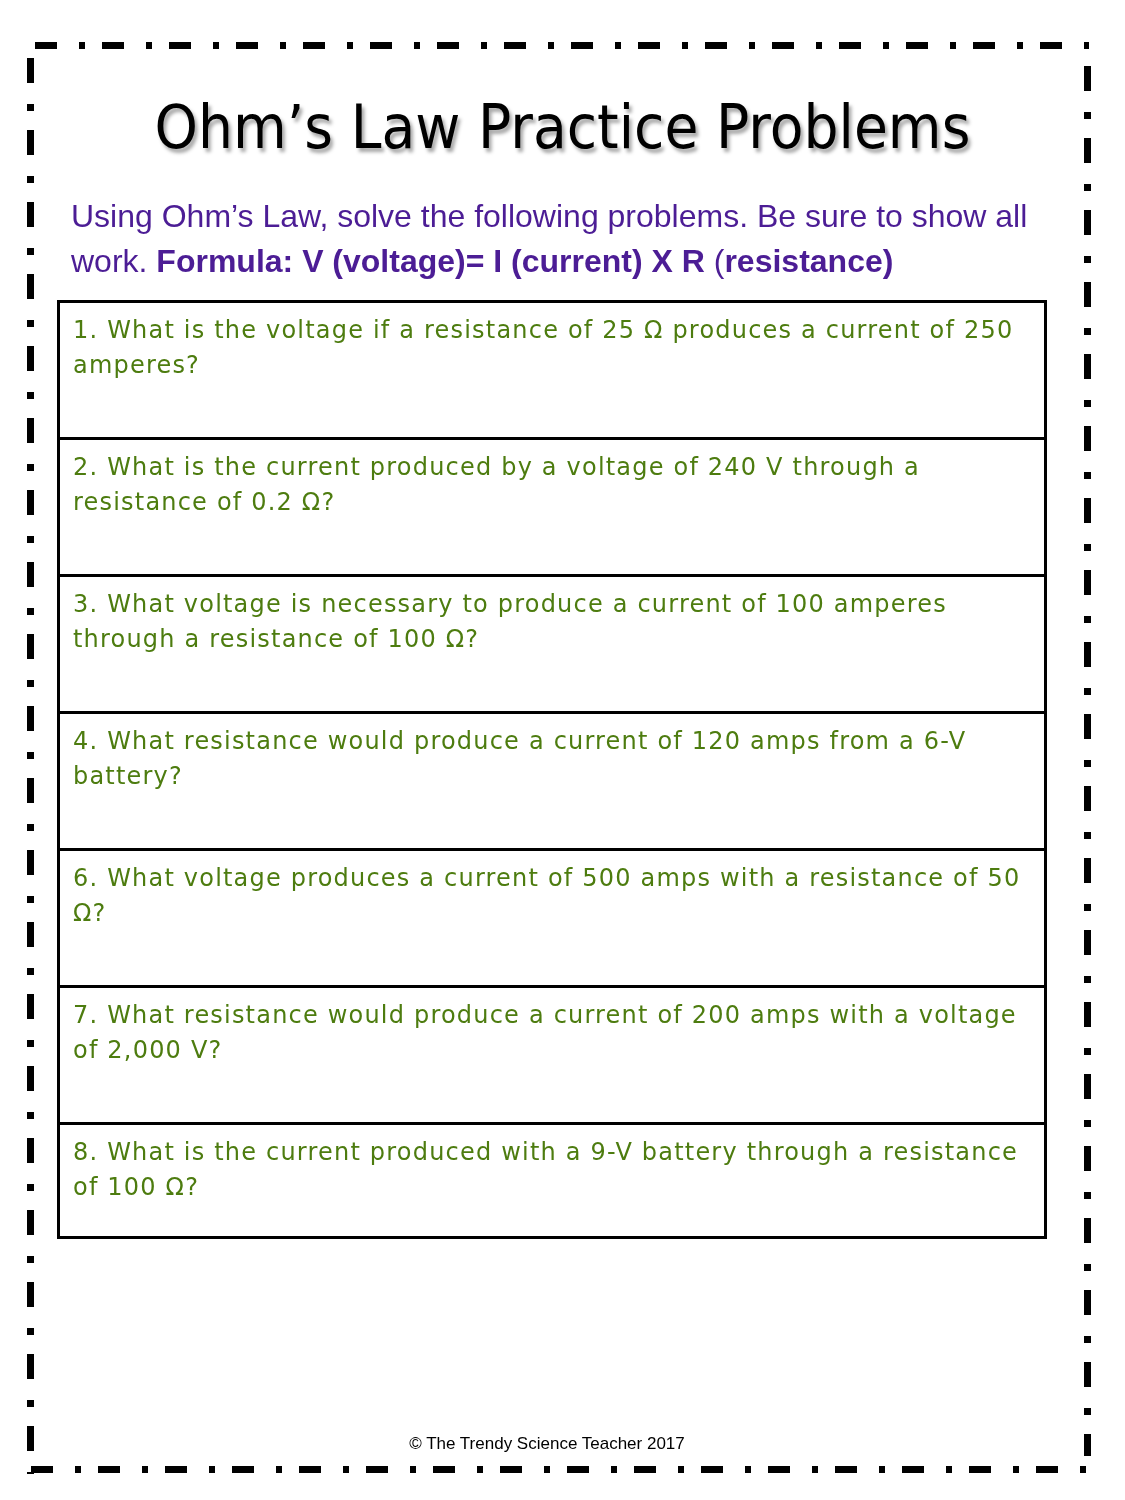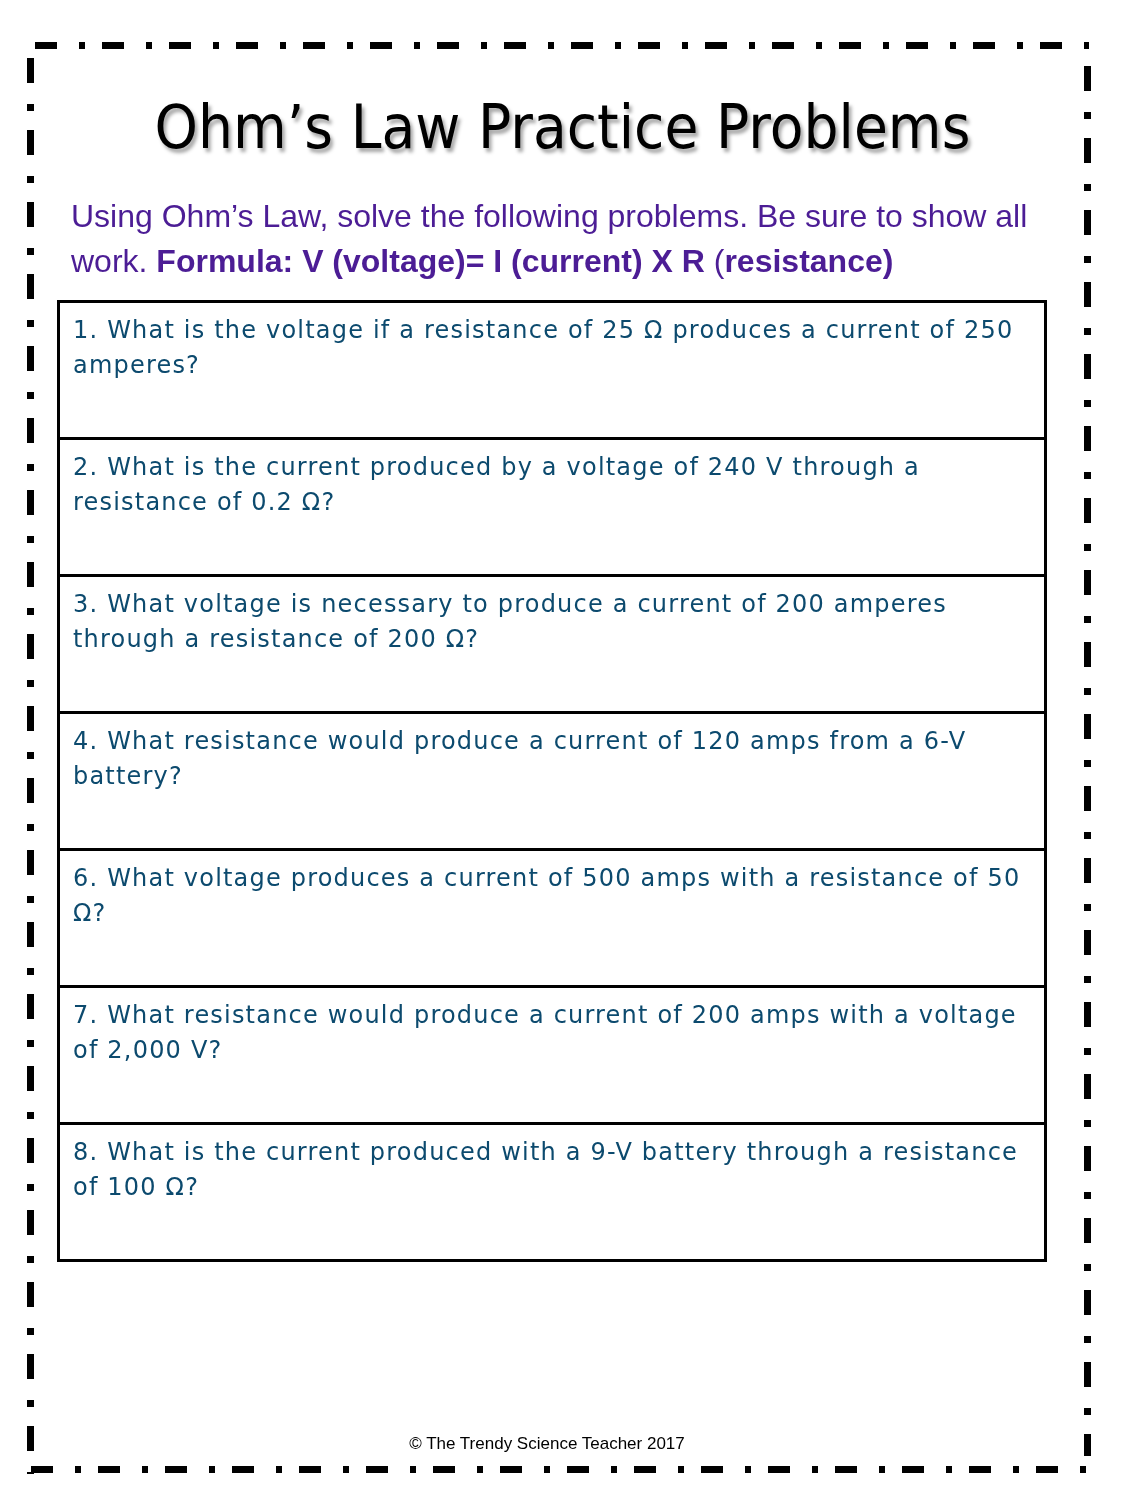--- a/index.html
+++ b/index.html
@@ -79,25 +79,25 @@
     }
     .question-row {
       height: 137px;
       border-bottom: 3px solid #000;
       padding: 10px 14px 0 13px;
       box-sizing: border-box;
       font-family: "DejaVu Sans", sans-serif;
       font-size: 24px;
       line-height: 35px;
       letter-spacing: 1.2px;
-      color: #0c4a6e;
+      color: #4d7c0f;
     }
     .question-row:last-child {
       border-bottom: none;
-      height: 134px;
+      height: 111px;
     }
     .footer {
       position: absolute;
       left: 0;
       top: 1434px;
       width: 1094px;
       text-align: center;
       font-family: "Liberation Sans", sans-serif;
       font-size: 17px;
       color: #000;
@@ -124,21 +124,21 @@
   <div class="question-row">
     <span>1.</span>
     <span>What is the voltage if a resistance of 25 Ω produces a current of 250 amperes?</span>
   </div>
   <div class="question-row">
     <span>2.</span>
     <span>What is the current produced by a voltage of 240 V through a resistance of 0.2 Ω?</span>
   </div>
   <div class="question-row">
     <span>3.</span>
-    <span>What voltage is necessary to produce a current of 200 amperes through a resistance of 200 Ω?</span>
+    <span>What voltage is necessary to produce a current of 100 amperes through a resistance of 100 Ω?</span>
   </div>
   <div class="question-row">
     <span>4.</span>
     <span>What resistance would produce a current of 120 amps from a 6-V battery?</span>
   </div>
   <div class="question-row">
     <span>6.</span>
     <span>What voltage produces a current of 500 amps with a resistance of 50 Ω?</span>
   </div>
   <div class="question-row">

